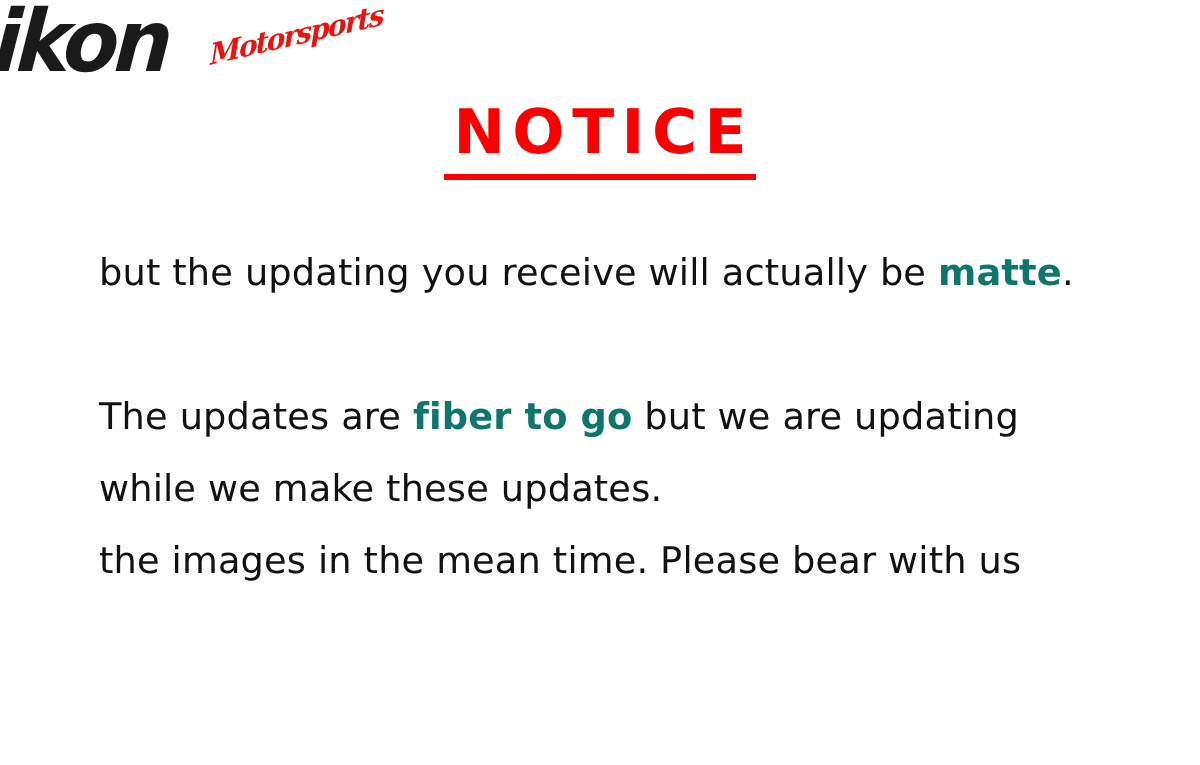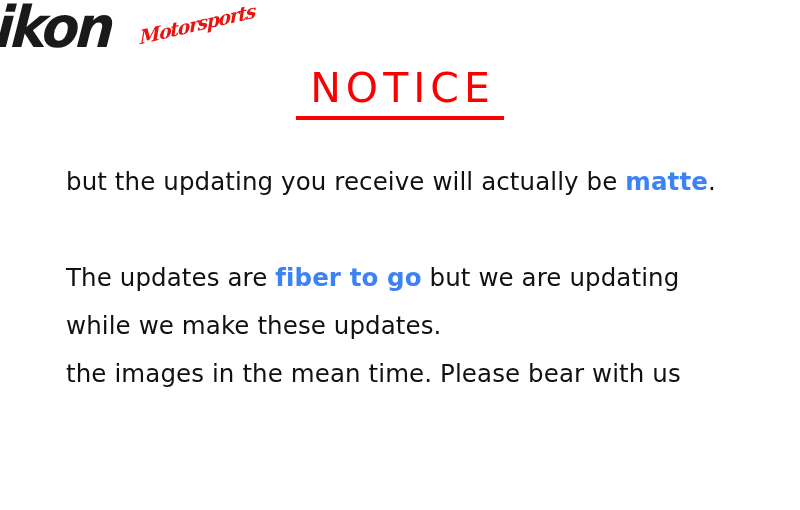--- a/index.html
+++ b/index.html
@@ -65,21 +65,21 @@
   
   .notice-block {
     position: absolute;
     left: 250px;
     top: 66px;
     width: 300px;
     text-align: center;
   }
   .notice-title {
     font-family: "DejaVu Sans", sans-serif;
-    font-weight: 400;
+    font-weight: 700;
     font-size: 41px;
     line-height: 44px;
     letter-spacing: 5px;
     color: #fa0000;
     text-indent: 5px;
     margin: 0;
     white-space: nowrap;
   }
   .notice-rule {
     margin: 6px auto 0 auto;
@@ -106,21 +106,21 @@
     white-space: nowrap;
   }
   .para + .para {
     margin-top: 48px;
   }
   .line {
     display: block;
     white-space: nowrap;
   }
   .hl {
-    color: #3b82f6;
+    color: #0f766e;
     font-weight: 700;
   }
 </style>
 </head>
 <body>
 
 <div id="page">
 
   <div class="logo">
     <span class="logo-wordmark">ikon</span>

